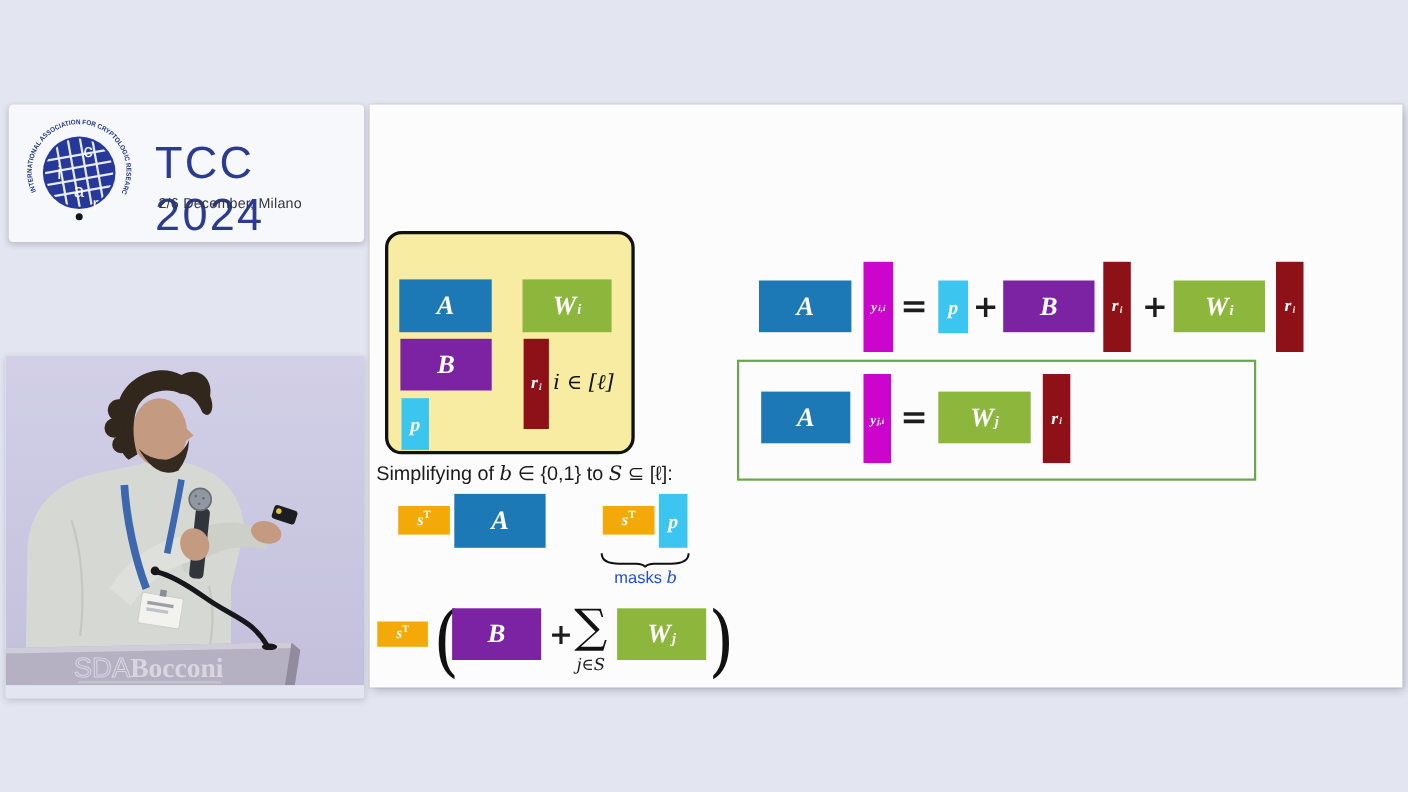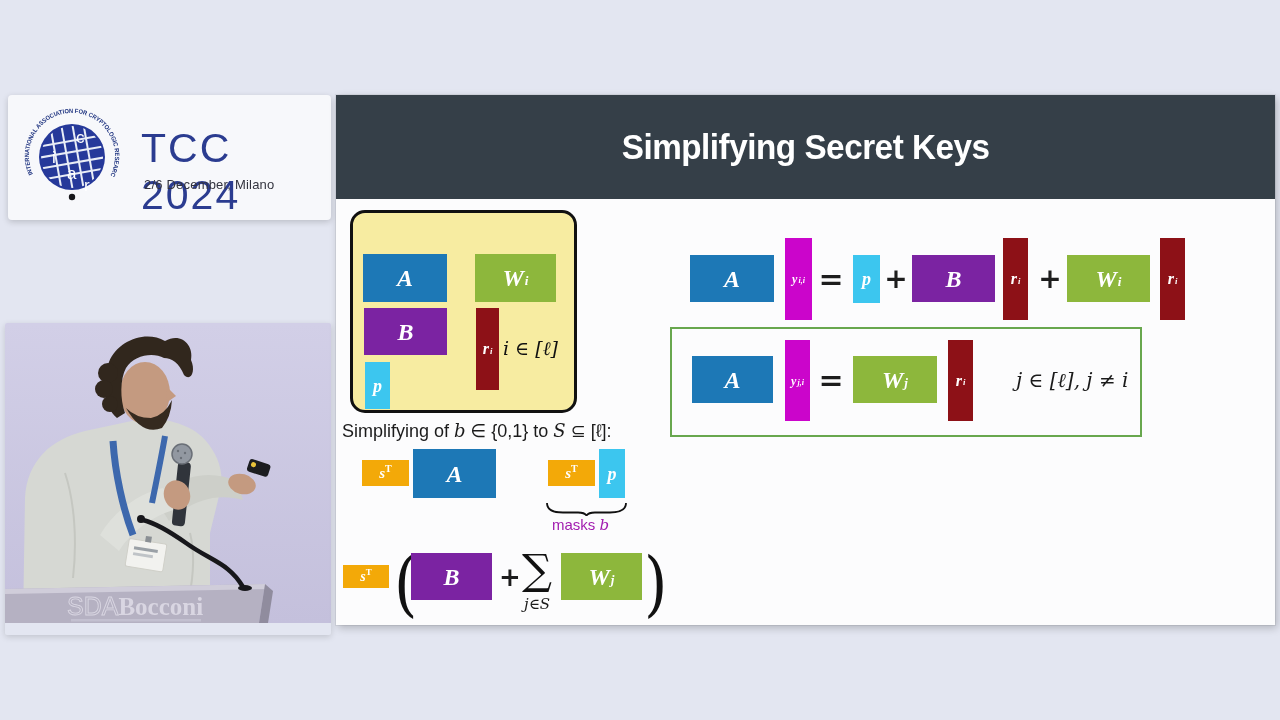--- a/index.html
+++ b/index.html
@@ -51,21 +51,21 @@
   .pp-title { position:absolute; left:0; top:7px; width:100%; text-align:center;
     font-size:20px; font-weight:bold; color:#111; }
   .pp-note { position:absolute; left:150px; top:124px; font-size:19px; color:#111; }
 
   .txtline { position:absolute; color:#1b1b1b; white-space:nowrap; }
   .green-note { color:#55994f; }
   .green-note .mit { font-weight:bold; }
   .eq2-box { position:absolute; left:334px; top:232px; width:472px; height:110px;
     border:2.5px solid #68a74e; }
 
-  .brace-label { position:absolute; font-size:15px; color:#a21caf; }
+  .brace-label { position:absolute; font-size:15px; color:#1d4ed8; text-align:center; }
 </style>
 </head>
 <body>
 
 <div class="abs logo-card">
   <svg width="108" height="108" style="position:absolute;left:10px;top:8px" viewBox="0 0 108 108">
     <defs>
       <path id="sealArc" d="M 15,71 A 43,43 0 1 1 93,71" fill="none"></path>
       <clipPath id="discClip">
           <circle cx="54" cy="54" r="31"></circle>
@@ -164,23 +164,20 @@
     <g>
       <path d="M238,264 C224,240 206,238 181,220 C164,208 150,200 138,197" stroke="#17171b" stroke-width="4.5" fill="none" stroke-linecap="round"></path>
       <circle cx="136" cy="196" r="4" fill="#17171b"></circle>
       <ellipse cx="240" cy="265" rx="7" ry="3" fill="#17171b"></ellipse>
     </g>
   </svg>
 </div>
 
 <div class="abs slide">
 
-  <div class="slide-header">
-    <div class="slide-title">Simplifying Secret Keys</div>
-  </div>
 
   <div class="pp-box">
     <div class="blk c-blue" style="left:10px;top:41px;width:84px;height:48px;font-size:24px">
         <span>A</span>
       </div>
     <div class="blk c-green" style="left:122px;top:41px;width:81px;height:48px;font-size:24px">
         <span>W</span>
         <sub>i</sub>
       </div>
     <div class="blk c-purple" style="left:11px;top:95px;width:83px;height:47px;font-size:24px">
@@ -244,21 +241,20 @@
       <span>=</span>
     </div>
   <div class="blk c-green" style="left:517px;top:261px;width:84px;height:47px;font-size:24px">
       <span>W</span>
       <sub>j</sub>
     </div>
   <div class="blk c-red" style="left:612px;top:245px;width:25px;height:81px;font-size:16px">
       <span>r</span>
       <sub>i</sub>
     </div>
-  <div class="txtline mit" style="left:680px;top:261px;height:47px;display:flex;align-items:center;font-size:20px">j ∈ [ℓ], j ≠ i</div>
 
 
   <div class="txtline" style="left:6px;top:325px;font-size:18px">
     <span>Simplifying of </span><span class="mit">b</span><span> ∈ {0,1} to </span><span class="mit">S</span><span> ⊆ [ℓ]:</span>
   </div>
 
   <div class="blk c-orange" style="left:26px;top:365px;width:47px;height:26px;font-size:15px">
       <span>s</span>
       <sup style="font-size:10px">T</sup>
     </div>

